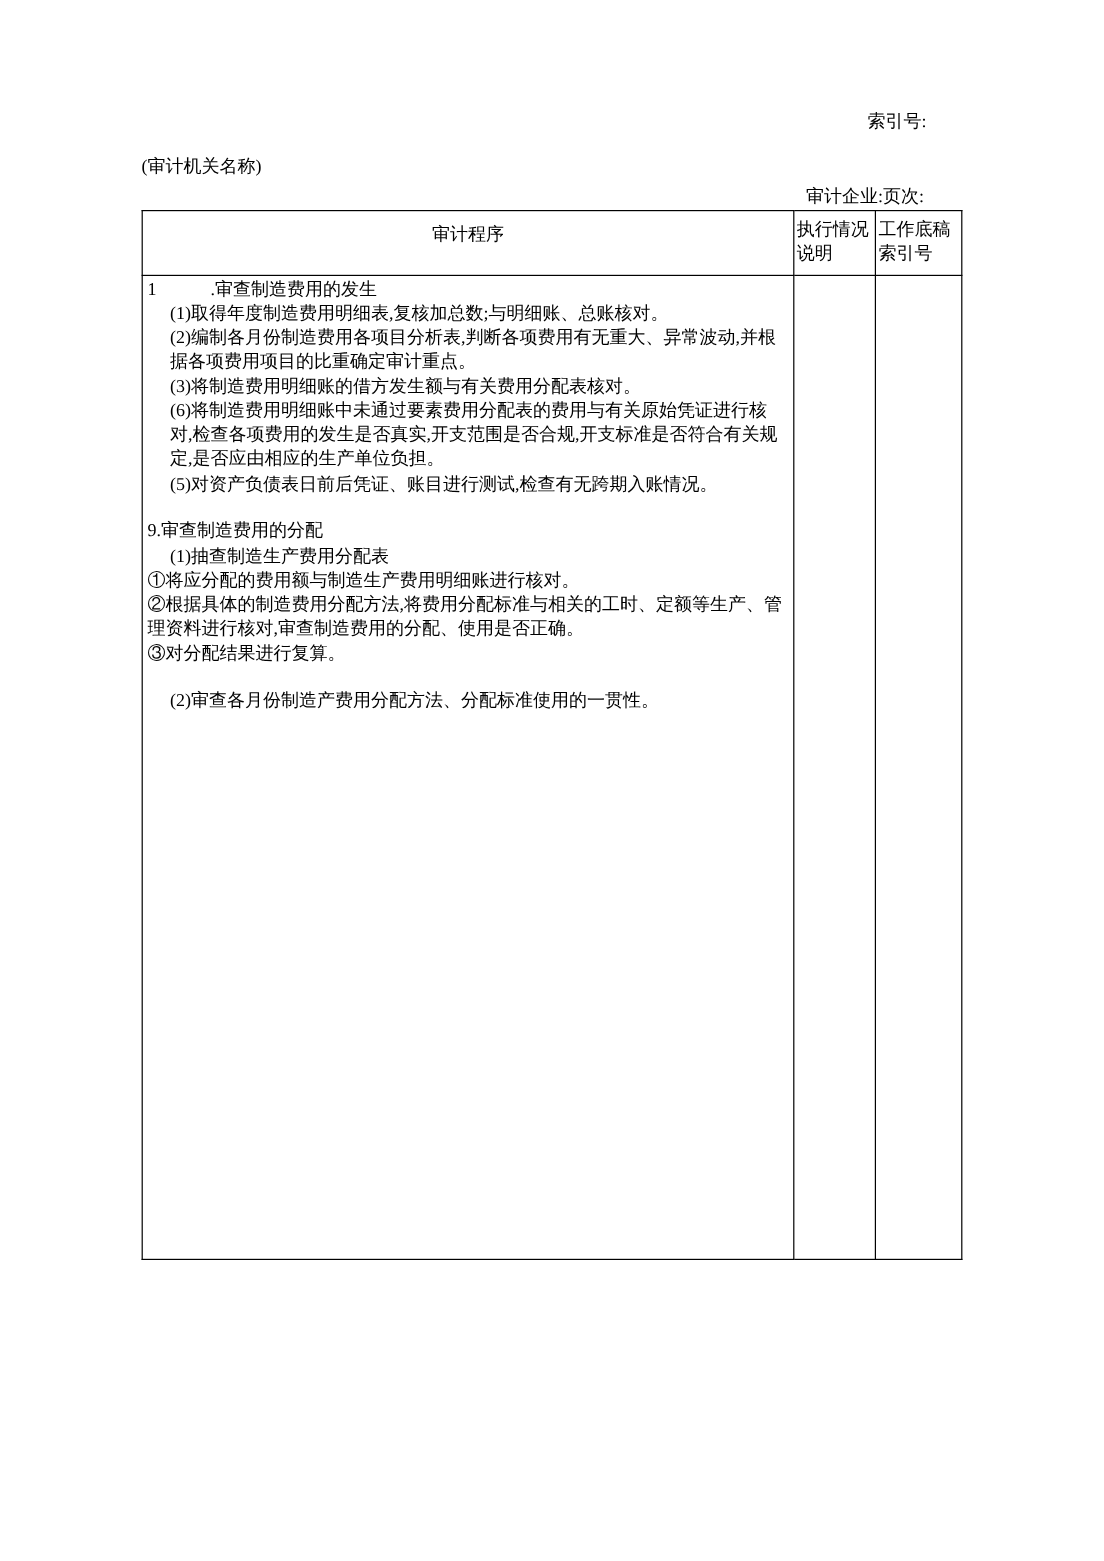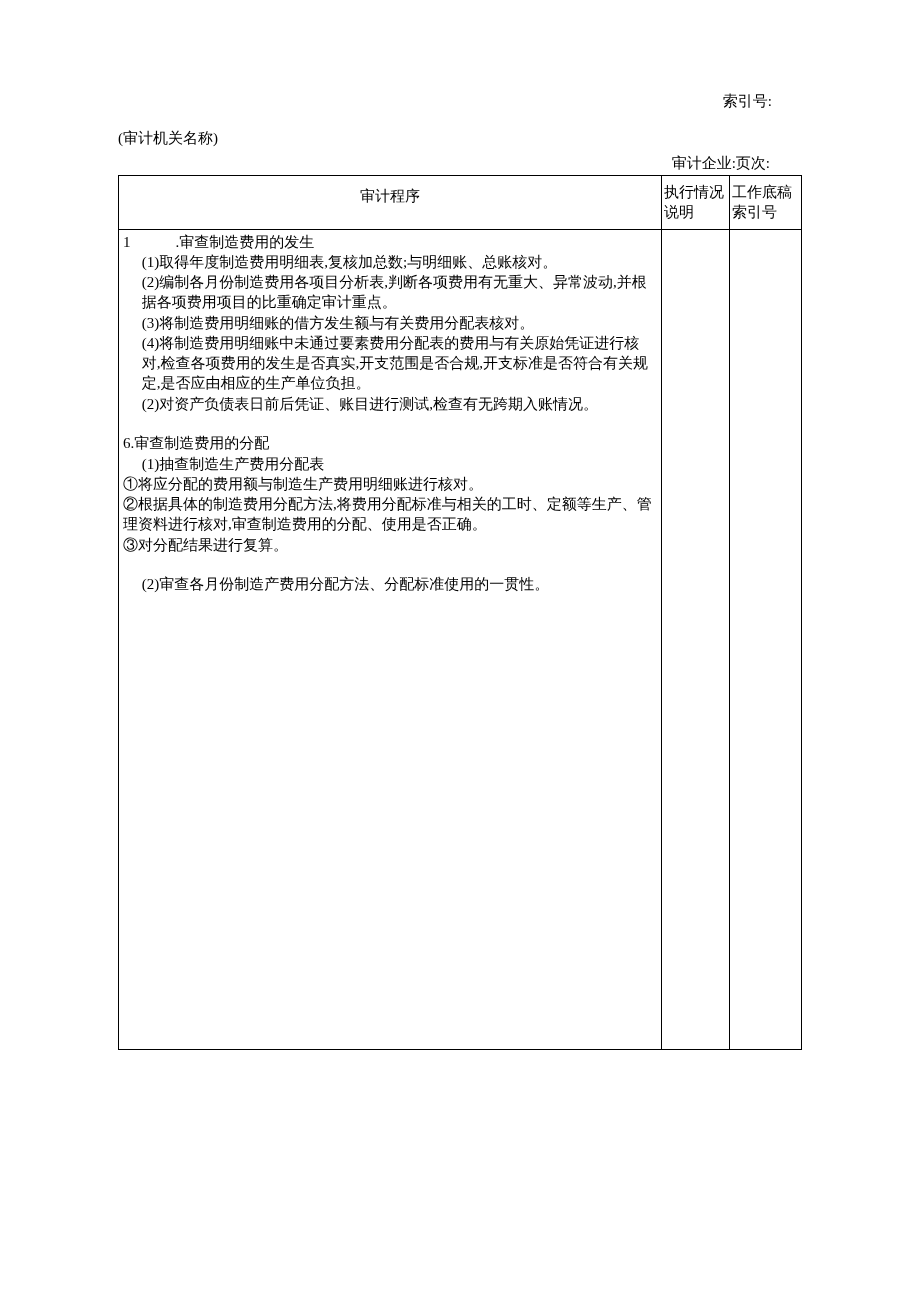--- a/index.html
+++ b/index.html
@@ -92,26 +92,26 @@
     </thead>
     <tbody>
       <tr>
         <td class="body-cell">
           <p class="para sec1-head">
             <span class="num">1</span><span>.审查制造费用的发生</span>
           </p>
           <p class="para indent1">(1)取得年度制造费用明细表,复核加总数;与明细账、总账核对。</p>
           <p class="para indent1">(2)编制各月份制造费用各项目分析表,判断各项费用有无重大、异常波动,并根据各项费用项目的比重确定审计重点。</p>
           <p class="para indent1">(3)将制造费用明细账的借方发生额与有关费用分配表核对。</p>
-          <p class="para indent1">(4)将制造费用明细账中未通过要素费用分配表的费用与有关原始凭证进行核对,检查各项费用的发生是否真实,开支范围是否合规,开支标准是否符合有关规定,是否应由相应的生产单位负担。</p>
-          <p class="para indent1">(2)对资产负债表日前后凭证、账目进行测试,检查有无跨期入账情况。</p>
+          <p class="para indent1">(6)将制造费用明细账中未通过要素费用分配表的费用与有关原始凭证进行核对,检查各项费用的发生是否真实,开支范围是否合规,开支标准是否符合有关规定,是否应由相应的生产单位负担。</p>
+          <p class="para indent1">(5)对资产负债表日前后凭证、账目进行测试,检查有无跨期入账情况。</p>
 
           <div class="spacer"></div>
 
-          <p class="para noindent">6.审查制造费用的分配</p>
+          <p class="para noindent">9.审查制造费用的分配</p>
           <p class="para indent1">(1)抽查制造生产费用分配表</p>
           <p class="para noindent">①将应分配的费用额与制造生产费用明细账进行核对。</p>
           <p class="para noindent">②根据具体的制造费用分配方法,将费用分配标准与相关的工时、定额等生产、管理资料进行核对,审查制造费用的分配、使用是否正确。</p>
           <p class="para noindent">③对分配结果进行复算。</p>
 
           <div class="spacer"></div>
 
           <p class="para indent1">(2)审查各月份制造产费用分配方法、分配标准使用的一贯性。</p>
         </td>
         <td></td>

